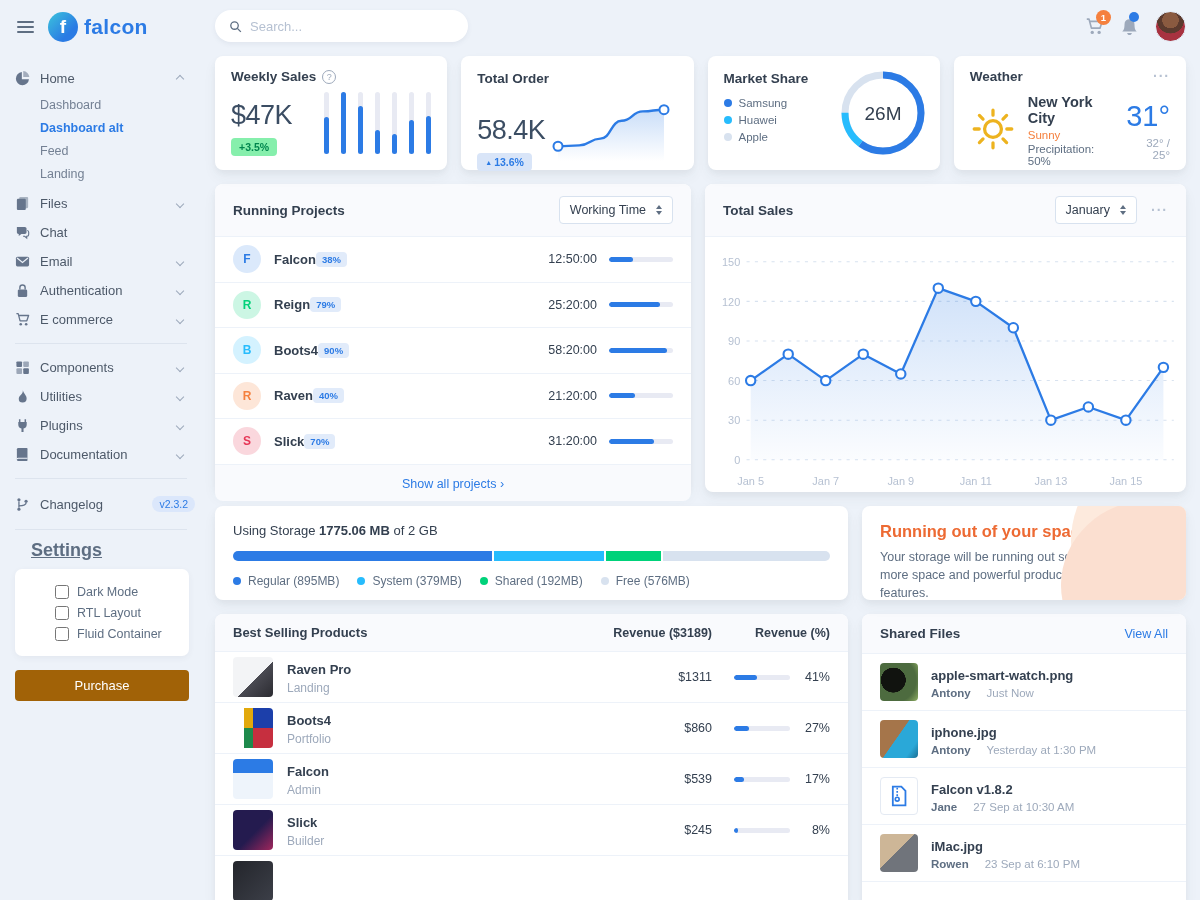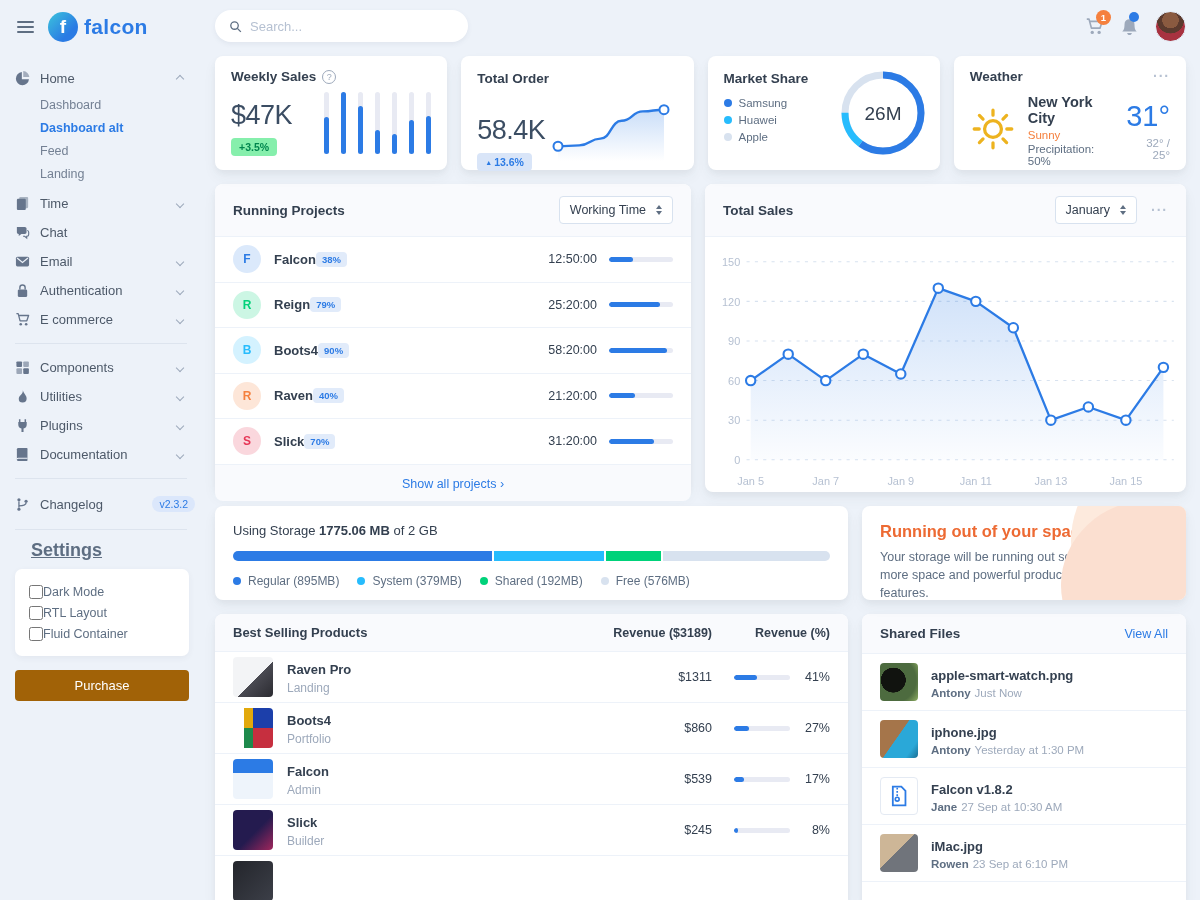--- a/index.html
+++ b/index.html
@@ -27,21 +27,21 @@
   .nav-child { font-size:12.5px; color:#748194; padding:4.5px 0; cursor:pointer; text-decoration:none; }
   .nav-child.active { color:#2c7be5; font-weight:bold; }
   .nav-divider { border-top:1px solid #dde4ee; margin:9px 8px 9px 0; }
 
   .changelog-row { display:flex; align-items:center; gap:10px; padding:8px 0; font-size:13px; color:#4d5969; cursor:pointer; }
   .changelog-row .icon { width:15px; height:15px; color:#66758c; display:inline-flex; }
   .changelog-row .icon svg { width:15px; height:15px; }
   .version-badge { background:#dbe7fb; color:#2c7be5; font-size:10.5px; font-weight:normal; padding:2px 7px; border-radius:9px; }
   .settings-title { font-size:18px; font-weight:bold; color:#5e6e82; margin:10px 16px 8px;text-decoration:underline; }
   .settings-card { background:#fff; border-radius:7px; box-shadow:0 2px 6px rgba(60,70,90,.06); padding:12px 14px; margin-right:6px; }
-  .opt-row { display:flex; align-items:flex-start; font-size:12.5px; color:#5e6e82; padding:3.5px 0; }
+  .opt-row { display:flex; align-items:flex-start; gap:8px; font-size:12.5px; color:#5e6e82; padding:3.5px 0;margin-left:26px; }
   .opt-row input { width:14px; height:14px; accent-color:#2c7be5; }
   .purchase-btn { display:block; width:calc(100% - 6px); margin-top:14px; background:#a16207; border:none; color:#fff;
     font-size:13px; font-weight:500; padding:8px 0; border-radius:4px; cursor:pointer; font-family:inherit; }
 
   
   .main { flex:1; padding:10px 14px 0 14px; display:flex; flex-direction:column; gap:14px; }
   .topbar { display:flex; align-items:center; justify-content:space-between; height:34px; }
   .search-pill { display:flex; align-items:center; gap:8px; background:#fff; border-radius:17px; width:253px; height:32px;
     padding:0 14px; box-shadow:0 2px 5px rgba(80,90,110,.08); }
   .search-pill .icon { color:#5e6e82; display:inline-flex; }
@@ -159,21 +159,21 @@
   .files-card { flex:1; }
   .file-row { display:flex; align-items:center; gap:13px; padding:9px 18px; border-bottom:1px solid #edf2f9; height:57px; }
   .fthumb { width:38px; height:38px; border-radius:4px; flex-shrink:0; }
   .f-watch { background:radial-gradient(circle at 35% 45%, #11130f 0 38%, #4d6b3f 39% 70%, #8fae63); }
   .f-iphone { background:linear-gradient(125deg,#a5754a 0 45%, #2aa8d8 46% 80%, #1b6e93); }
   .f-zip { background:#fff; border:1px solid #e4eaf3; display:flex; align-items:center; justify-content:center; }
   .f-zip svg { width:22px; height:24px; }
   .f-imac { background:linear-gradient(135deg,#cdb697 0 45%, #70747b 46%); }
   .file-name { font-size:13px; font-weight:bold; color:#344050; text-decoration:none; cursor:pointer; }
   .file-meta { font-size:11.5px; color:#9da9bb; margin-top:3px; }
-  .file-meta b { color:#5e6e82; font-weight:bold; margin-right:4px; }
+  .file-meta b { color:#5e6e82; font-weight:bold; margin-right:16px; }
 </style>
 </head>
 <body>
 
 <div class="app">
 
   <aside class="sidebar">
     <div class="sidebar-top">
       <span class="hamburger">
           <span></span>
@@ -202,21 +202,21 @@
           <a class="nav-child">Feed</a>
           <a class="nav-child">Landing</a>
         </div>
         <div class="nav-item">
           <span class="icon">
             <svg viewBox="0 0 16 16" fill="currentColor">
               <rect x="4.5" y="1" width="9.5" height="12" rx="1.2" opacity=".5"></rect>
               <rect x="2" y="3" width="9.5" height="12" rx="1.2"></rect>
             </svg>
           </span>
-          <span class="nav-label">Time</span>
+          <span class="nav-label">Files</span>
           <span class="chev"></span>
         </div>
         <div class="nav-item">
           <span class="icon">
             <svg viewBox="0 0 16 16" fill="currentColor">
               <path d="M2 2h8.5c1 0 1.8.8 1.8 1.8v3.9c0 1-.8 1.8-1.8 1.8H6.8L4 11.8V9.5H3.8C2.8 9.5 2 8.7 2 7.7z"></path>
               <path d="M13 5.8c.9.1 1.6.9 1.6 1.8v2.6c0 1-.8 1.8-1.7 1.8h-.4v1.9l-2.2-1.9H8.6" fill="none" stroke="currentColor" stroke-width="1.2"></path>
             </svg>
           </span>
           <span class="nav-label">Chat</span>

